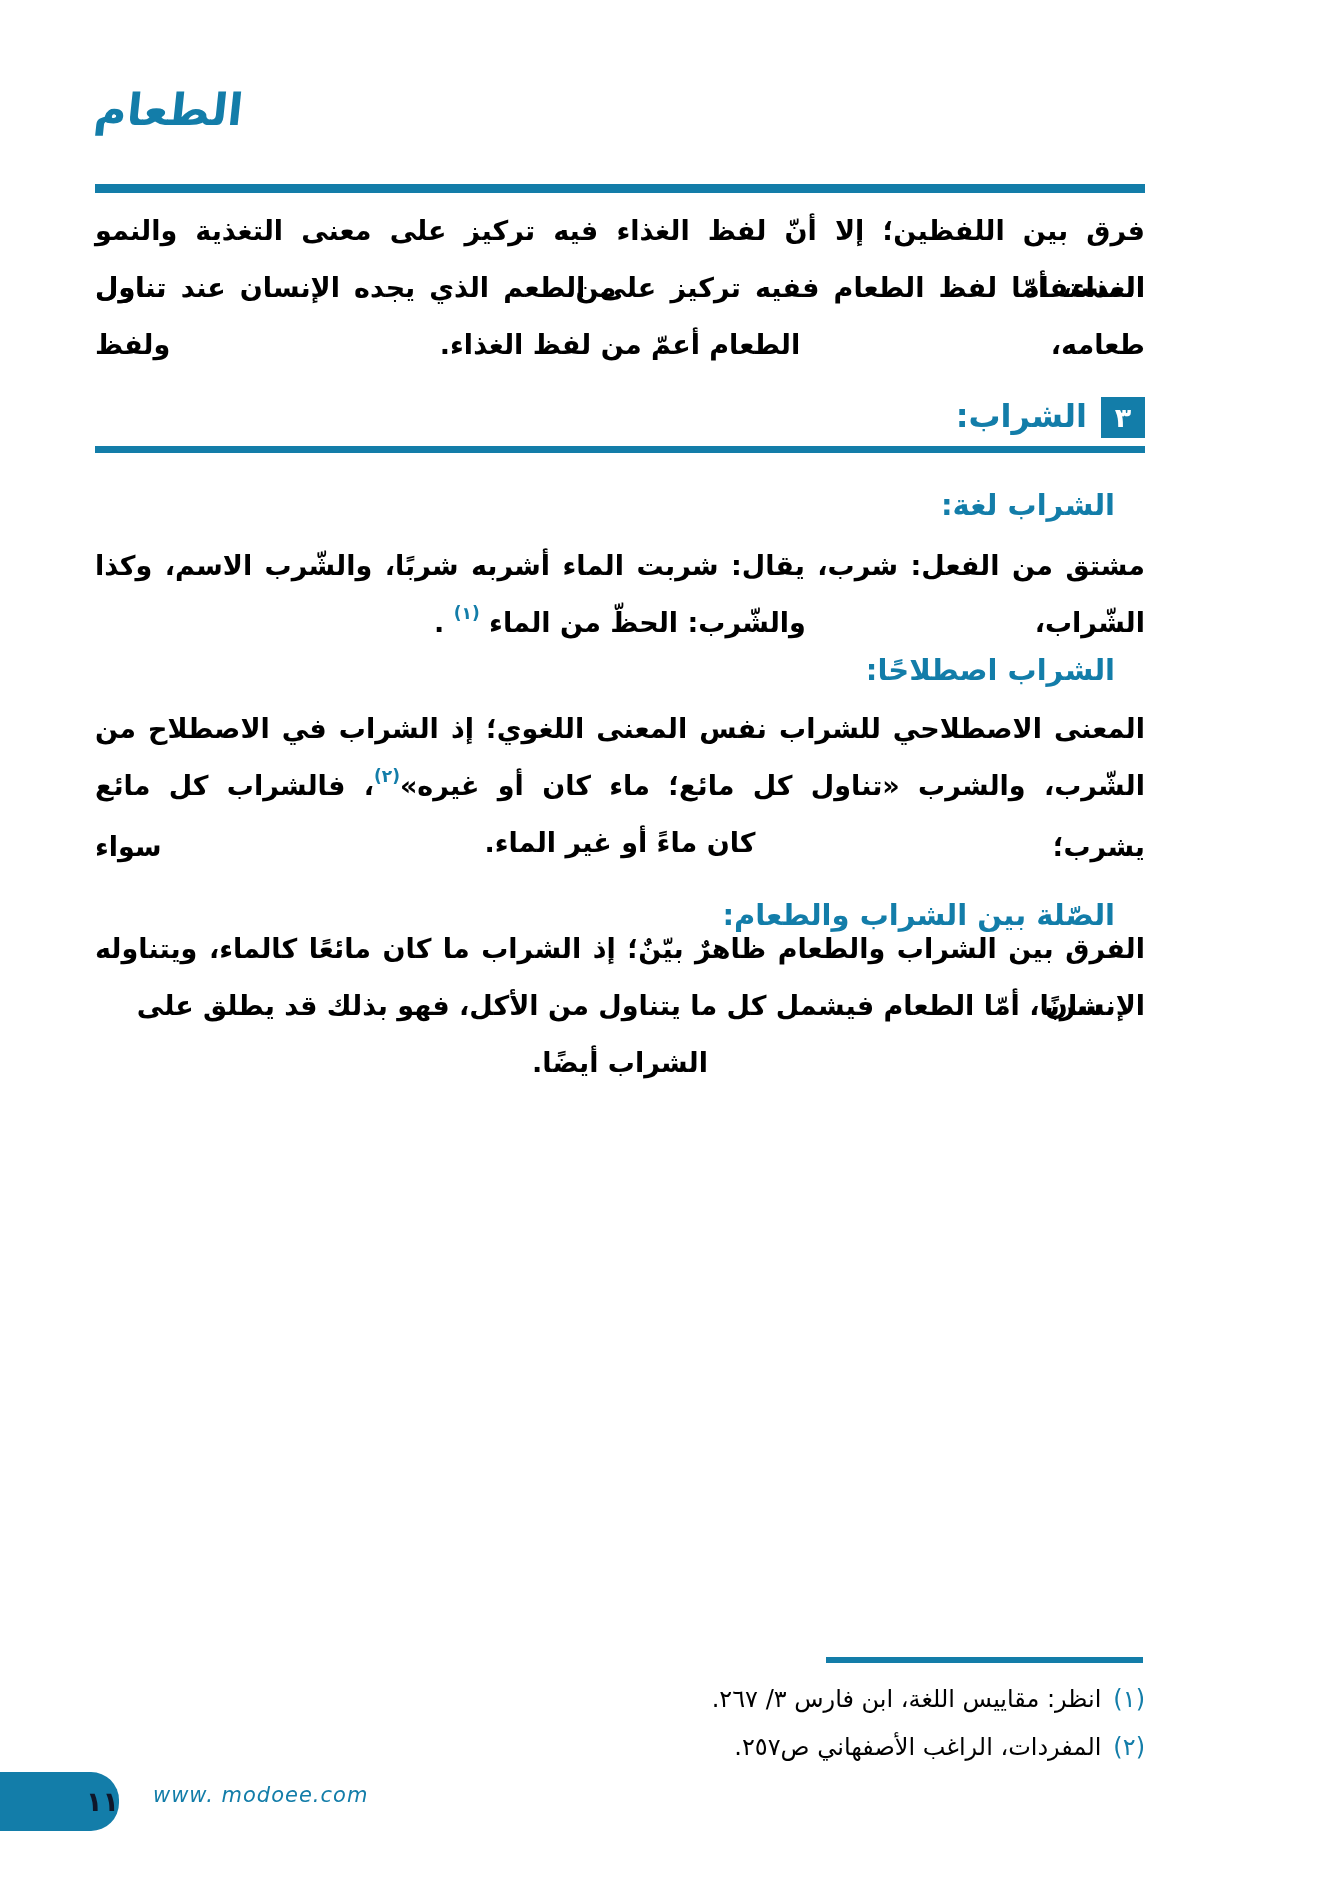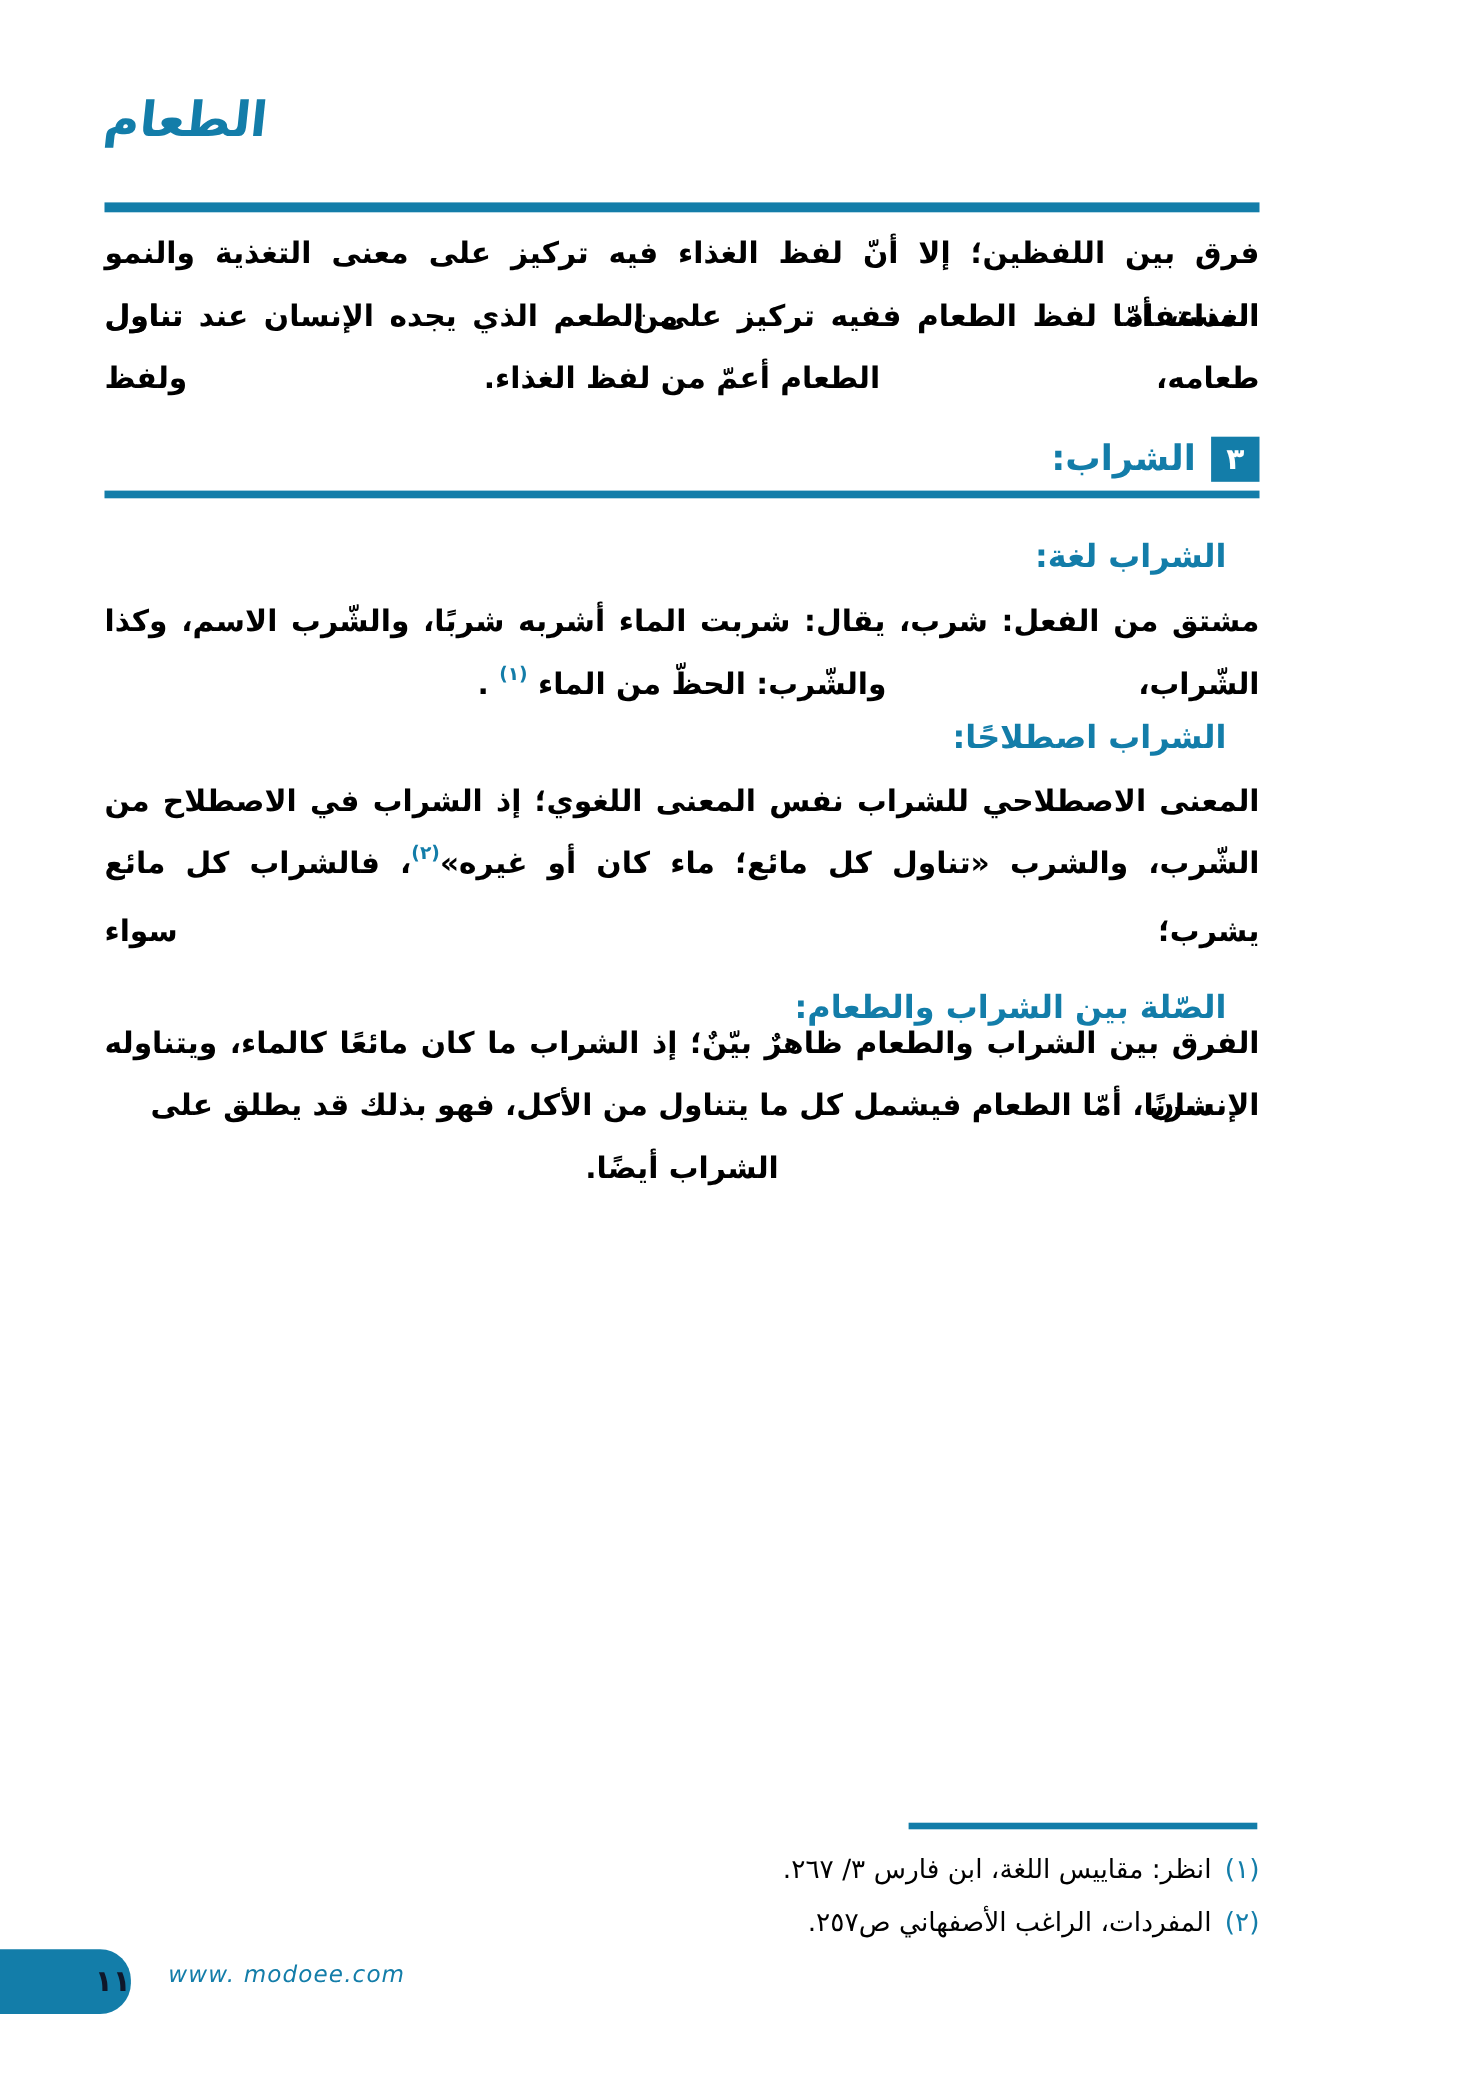--- a/index.html
+++ b/index.html
@@ -75,20 +75,21 @@
   <div class="sub-heading sh1">الشراب لغة:</div>
   <div class="para p-sub1">
     <div class="bline just">مشتق من الفعل: شرب، يقال: شربت الماء أشربه شربًا، والشّرب الاسم، وكذا الشّراب،</div>
     <div class="bline endline"><span>والشّرب: الحظّ من الماء </span><span class="fnref">(١)</span><span> .</span></div>
   </div>
 
   <div class="sub-heading sh2">الشراب اصطلاحًا:</div>
   <div class="para p-sub2">
     <div class="bline just">المعنى الاصطلاحي للشراب نفس المعنى اللغوي؛ إذ الشراب في الاصطلاح من</div>
     <div class="bline just"><span>الشّرب، والشرب «تناول كل مائع؛ ماء كان أو غيره»</span><span class="fnref">(٢)</span><span>، فالشراب كل مائع يشرب؛ سواء</span></div>
+    <div class="bline endline">كان ماءً أو غير الماء.</div>
   </div>
 
   <div class="sub-heading sh3">الصّلة بين الشراب والطعام:</div>
   <div class="para p-sub3">
     <div class="bline just">الفرق بين الشراب والطعام ظاهرٌ بيّنٌ؛ إذ الشراب ما كان مائعًا كالماء، ويتناوله الإنسان</div>
     <div class="bline endline">شربًا، أمّا الطعام فيشمل كل ما يتناول من الأكل، فهو بذلك قد يطلق على الشراب أيضًا.</div>
   </div>
 
   <div class="fnsep"></div>
   <div class="fnrow fn1">

